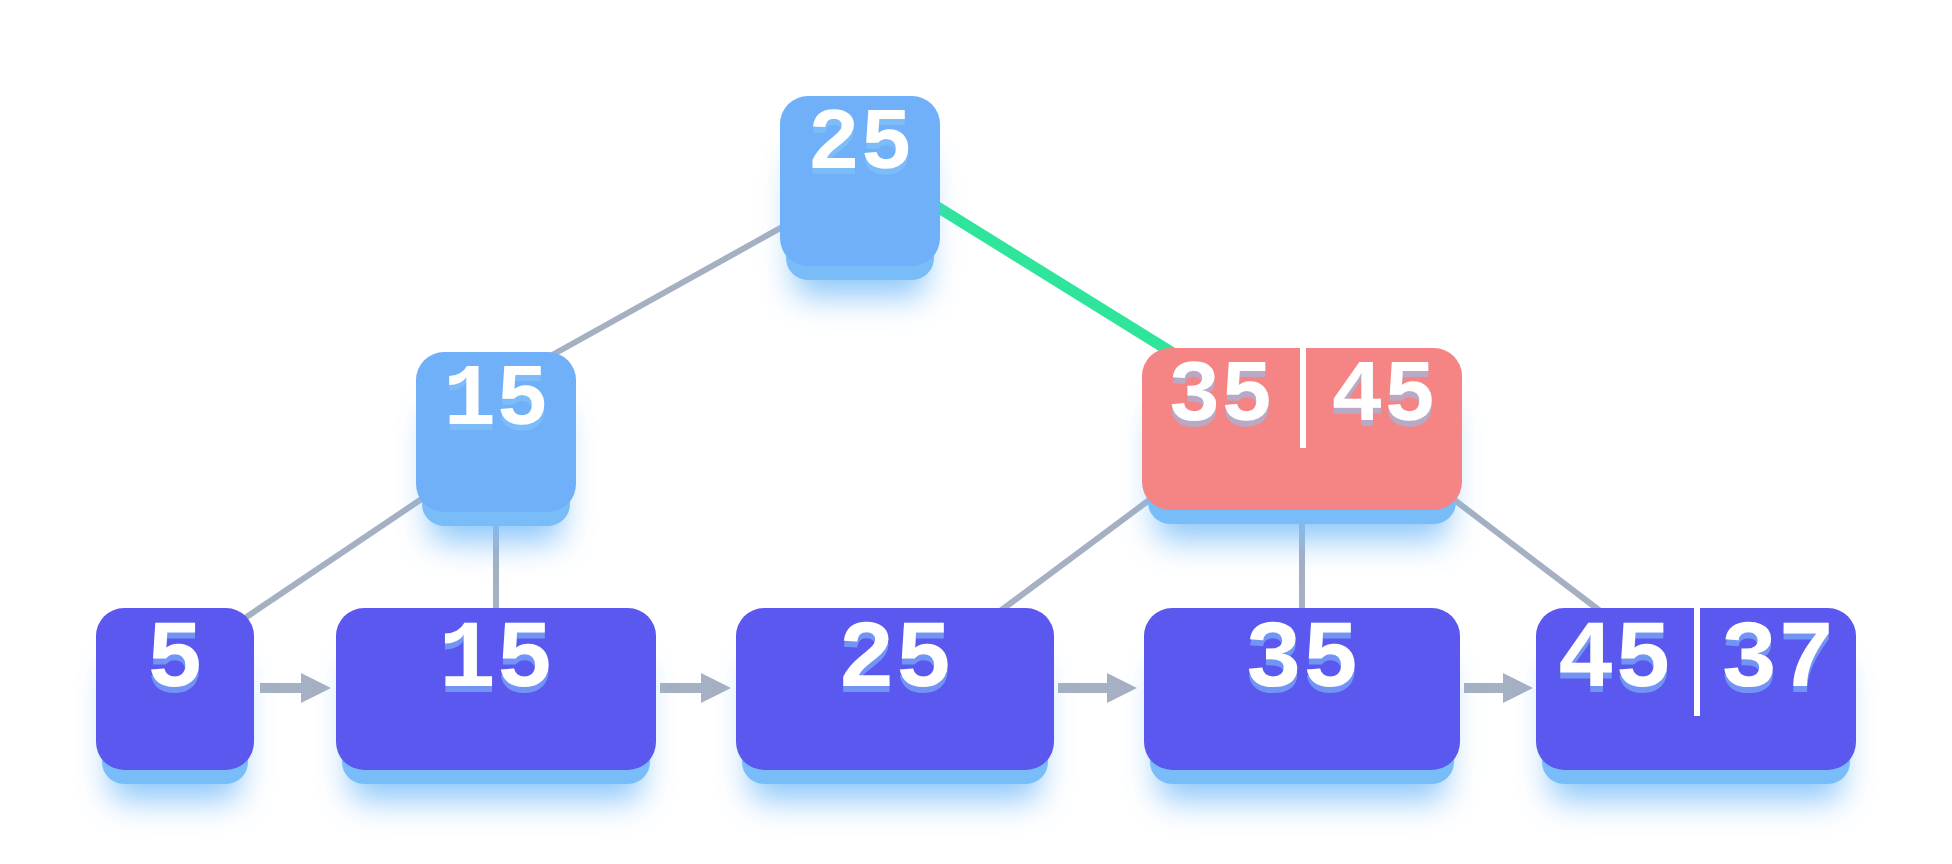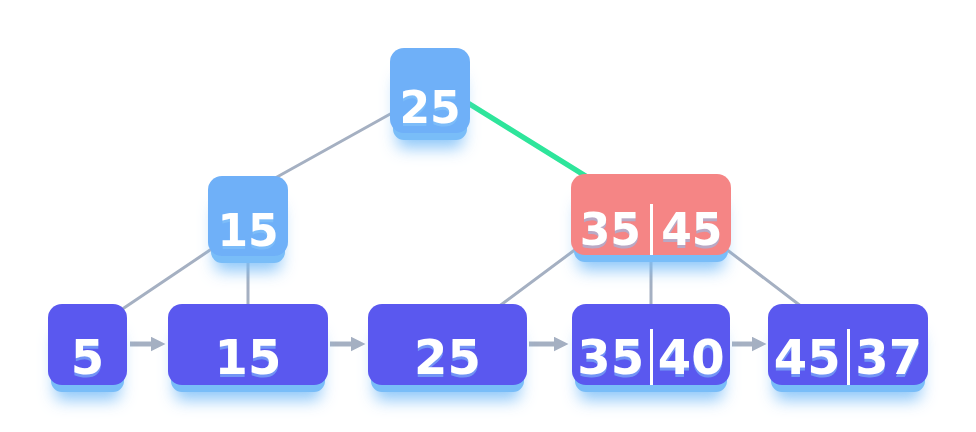--- a/index.html
+++ b/index.html
@@ -25,26 +25,27 @@
     stroke-width: 5.5;
   }
   .leaf-arrow {
     stroke: var(--edge, #A5B0C2);
     stroke-width: 5;
   }
   .arrowhead { fill: var(--edge, #A5B0C2); }
   .node {
     position: absolute;
     display: flex;
-    align-items: flex-end;
+    align-items: flex-start;
     border-radius: 14px;
     color: var(--key-text, #ffffff);
     font-weight: 700;
     box-shadow: 0 10px 0 -3px var(--node-shadow, #79BDF8),
                 0 22px 16px -7px rgba(121, 189, 248, 0.85);
+    font-family: Liberation Mono, monospace;
   }
   .node.internal { background: var(--internal-node, #6FB0F8); font-size: 44px; }
   .node.leaf     { background: var(--leaf-node, #5A58EF);     font-size: 48px; }
   .node.highlighted { background: var(--highlight-node, #F58585); }
   .cell {
     flex: 1 1 0;
     display: flex;
     align-items: center;
     justify-content: center;
     text-shadow: 0 3px 0 rgba(135, 198, 250, 0.55);
@@ -97,21 +98,20 @@
   <div class="node leaf" style="left:168px; top:304px; width:160px; height:81px;">
     <span class="cell">15</span>
   </div>
 
   <div class="node leaf" style="left:368px; top:304px; width:159px; height:81px;">
     <span class="cell">25</span>
   </div>
 
   <div class="node leaf" style="left:572px; top:304px; width:158px; height:81px;">
     <span class="cell">35</span>
-    <span class="cell">40</span>
   </div>
 
   <div class="node leaf" style="left:768px; top:304px; width:160px; height:81px;">
     <span class="cell">45</span>
     <span class="cell">37</span>
   </div>
 
 </div>
 
 </body></html>

